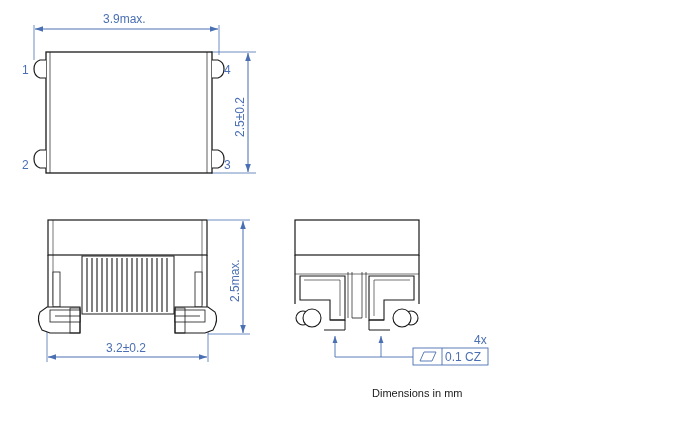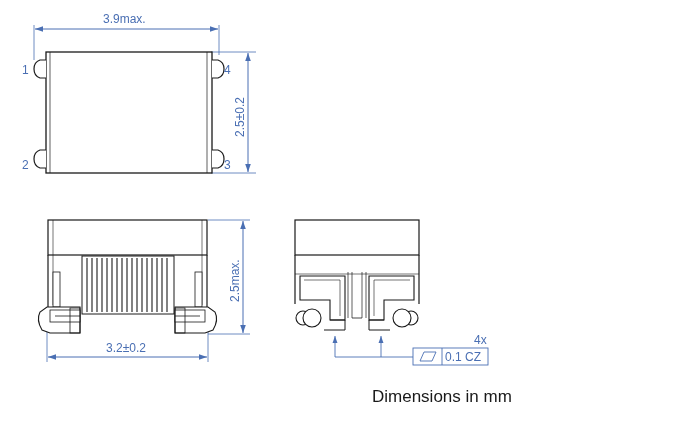--- a/index.html
+++ b/index.html
@@ -1,21 +1,21 @@
 <!DOCTYPE html>
 <html><head>
 <meta charset="utf-8">
 <style>
   html, body { margin:0; padding:0; background:#ffffff; }
   body { width:675px; height:433px; position:relative; overflow:hidden;
          font-family:"Liberation Sans", sans-serif; }
   svg { position:absolute; left:0; top:0; }
   .dim { fill:#4a6fb3; font-family:"Liberation Sans", sans-serif; font-size:12px; }
   .pin { fill:#4a6fb3; font-family:"Liberation Sans", sans-serif; font-size:12px; }
-  .caption { position:absolute; left:372px; top:387px; font-size:17px; color:#1a1a1a;
+  .caption { position:absolute; left:372px; top:387px; font-size:11px; color:#1a1a1a;
              font-family:"Liberation Sans", sans-serif; }
 </style>
 </head>
 <body>
 
 <svg width="675" height="433" viewBox="0 0 675 433">
   <defs>
     <marker id="arr" viewBox="0 0 10 10" refX="10" refY="5" markerWidth="8" markerHeight="8" orient="auto-start-reverse">
       <path d="M0,1.5 L10,5 L0,8.5 z" fill="#4a6fb3"></path>
     </marker>

